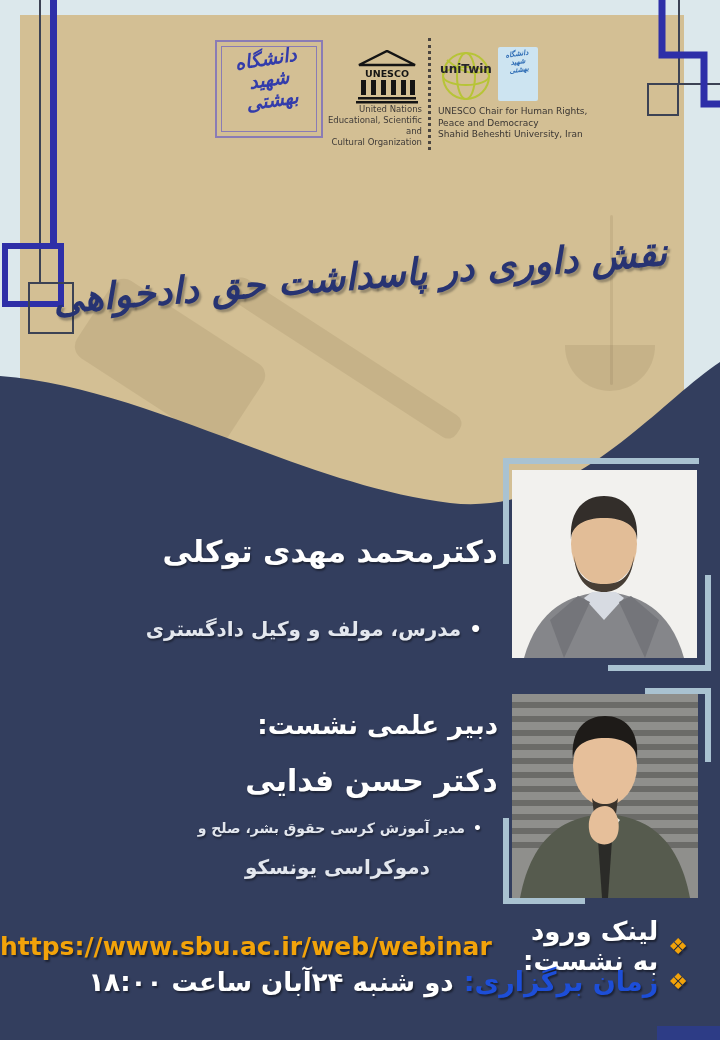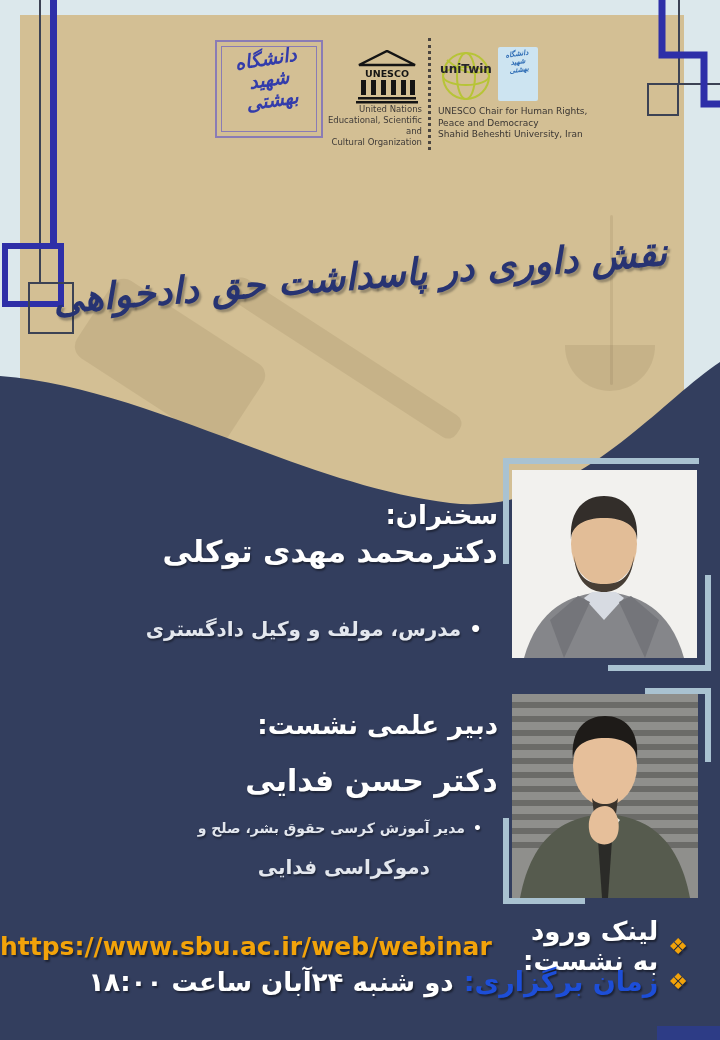--- a/index.html
+++ b/index.html
@@ -144,21 +144,20 @@
     <div>Shahid Beheshti University, Iran</div>
   </div>
 
 
   <div class="abs poster-title">نقش داوری در پاسداشت حق دادخواهی</div>
 
   <svg class="abs wave" width="720" height="690" viewBox="0 0 720 690">
     <path d="M0,26 C150,38 300,135 450,153 C570,167 655,55 720,12 L720,690 L0,690 Z" fill="#333e5e"></path>
   </svg>
 
-  <div class="abs rtl-txt label-1">سخنران:</div>
   <div class="abs rtl-txt name-1">دکترمحمد مهدی توکلی</div>
   <div class="abs rtl-txt role-1">
     <span class="bullet">•</span><span>مدرس، مولف و وکیل دادگستری</span>
   </div>
 
   <div class="abs br br1a"></div>
   <div class="abs br br1b"></div>
 
   <svg class="abs photo" style="left:512px;top:470px;" width="185" height="188" viewBox="0 0 185 188">
     <rect width="185" height="188" fill="#f2f1ee"></rect>
@@ -169,21 +168,21 @@
     <ellipse cx="92" cy="74" rx="33" ry="41" fill="#e2bd97"></ellipse>
     <path d="M59,70 C57,38 74,26 92,26 C110,26 127,38 125,70 C125,56 112,48 92,48 C72,48 59,56 59,70 Z" fill="#332e2a"></path>
     <path d="M62,86 C64,112 78,122 92,122 C106,122 120,112 122,86 C118,108 108,114 92,114 C76,114 66,108 62,86 Z" fill="#473e35"></path>
   </svg>
 
   <div class="abs rtl-txt label-2">دبیر علمی نشست:</div>
   <div class="abs rtl-txt name-2">دکتر حسن فدایی</div>
   <div class="abs rtl-txt role-2a">
     <span class="bullet">•</span><span>مدیر آموزش کرسی حقوق بشر، صلح و</span>
   </div>
-  <div class="abs rtl-txt role-2b">دموکراسی فدایی</div>
+  <div class="abs rtl-txt role-2b">دموکراسی یونسکو</div>
 
   <div class="abs br br2a"></div>
   <div class="abs br br2b"></div>
 
   <svg class="abs photo" style="left:512px;top:694px;" width="186" height="204" viewBox="0 0 186 204">
     <rect width="186" height="204" fill="#8f8f8c"></rect>
     <g fill="#6b6b68">
       <rect y="8" width="186" height="6"></rect>
         <rect y="22" width="186" height="6"></rect>
         <rect y="36" width="186" height="6"></rect>

